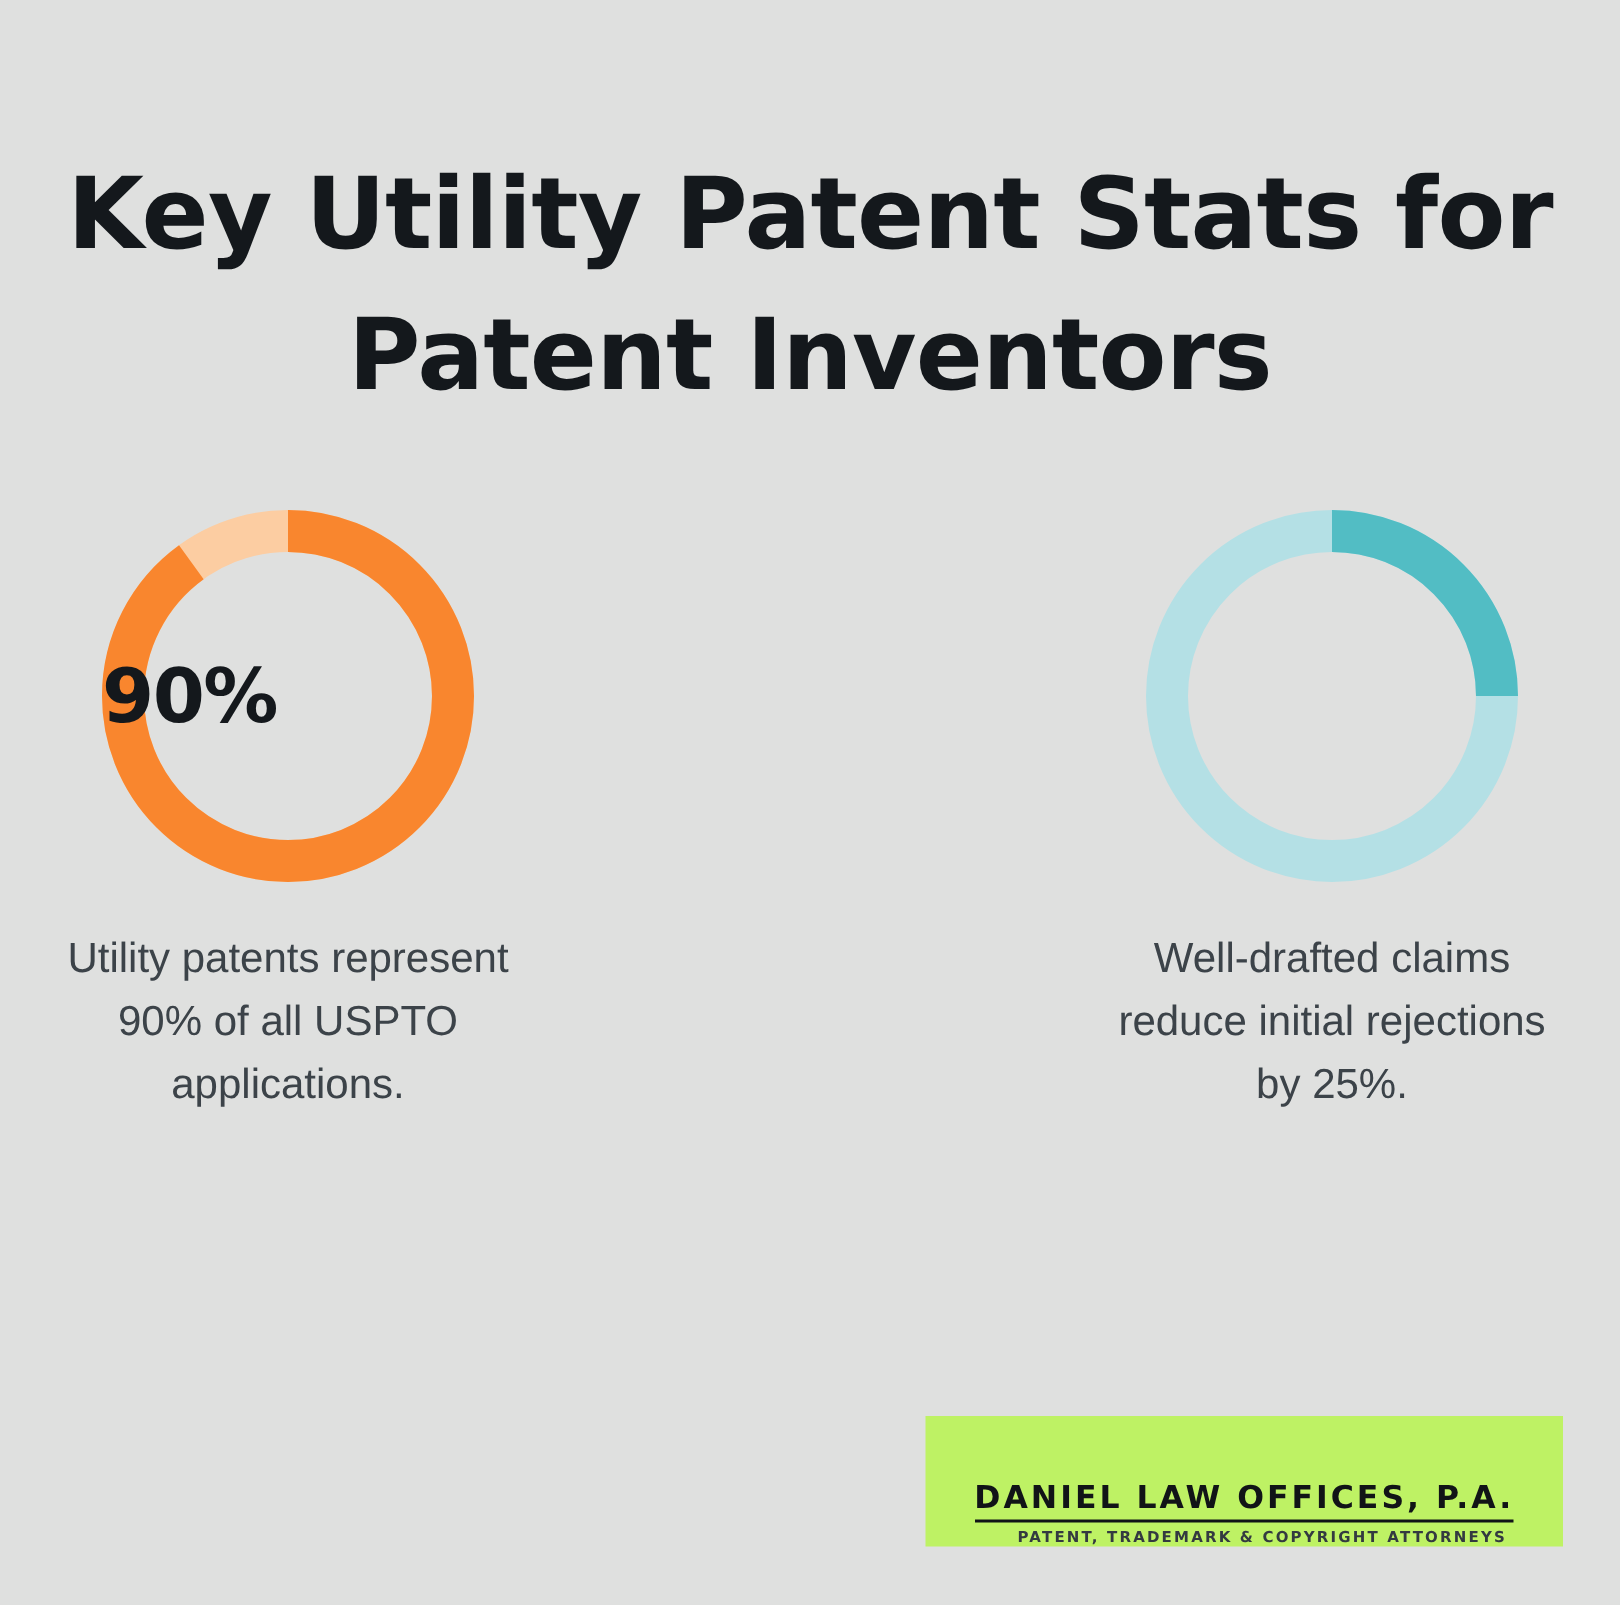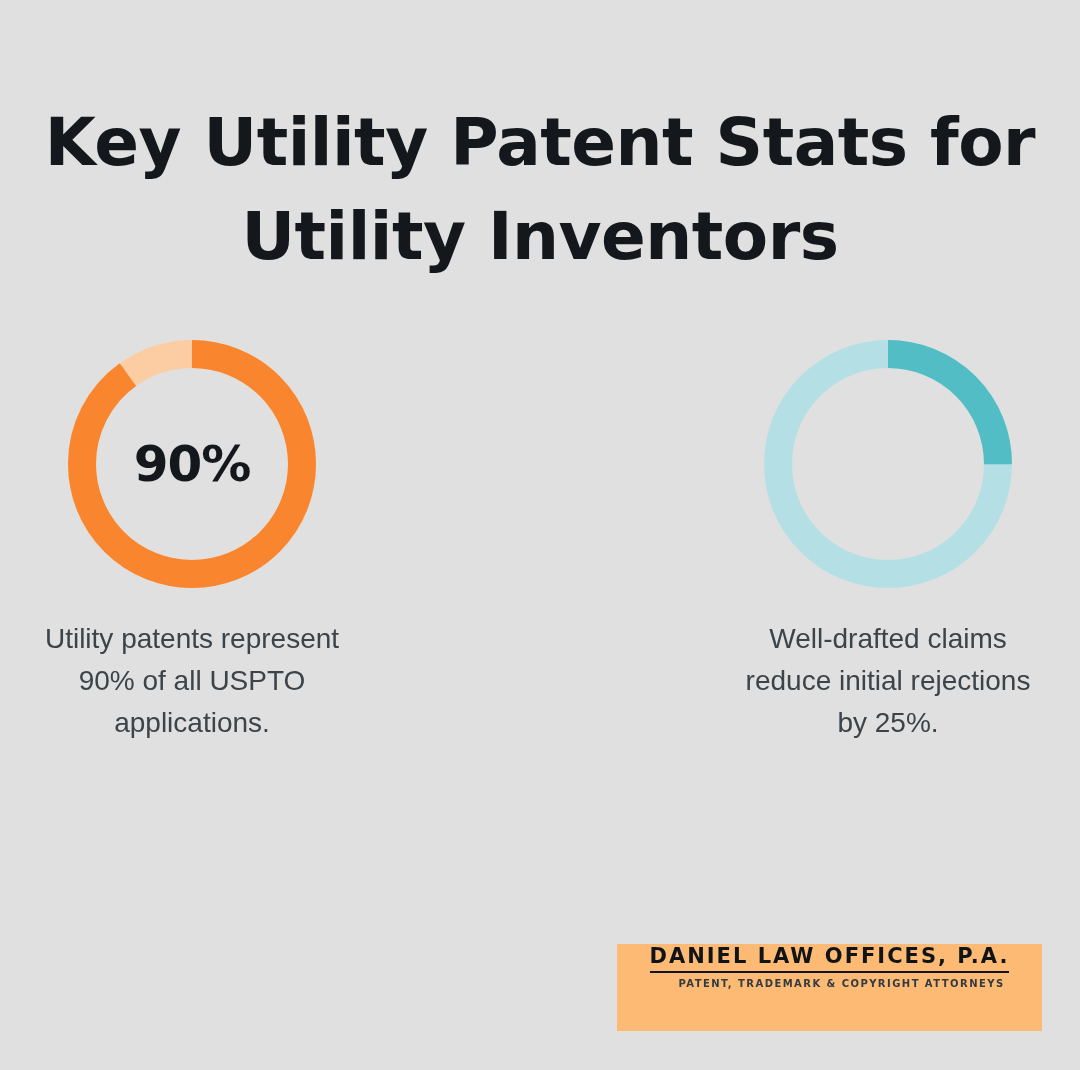--- a/index.html
+++ b/index.html
@@ -59,21 +59,21 @@
     flex-direction: column;
     align-items: center;
   }
 
   .donut-wrap {
     position: relative;
     width: 248px;
     height: 248px;
     display: flex;
     align-items: center;
-    justify-content: center;
+    justify-content: flex-start;
   }
   .donut-svg {
     position: absolute;
     top: 0;
     left: 0;
     width: 248px;
     height: 248px;
   }
   .donut-value {
     position: relative;
@@ -95,25 +95,25 @@
     width: 320px;
   }
 
   
   .logo-box {
     position: absolute;
     left: 617px;
     top: 944px;
     width: 425px;
     height: 87px;
-    background: #fdba74;
+    background: #bef264;
     display: flex;
     flex-direction: column;
     align-items: center;
-    justify-content: flex-start;
+    justify-content: flex-end;
   }
   .logo-name {
     font-family: "DejaVu Sans", sans-serif;
     font-weight: bold;
     font-size: 21px;
     letter-spacing: 2.0px;
     color: #111417;
     white-space: nowrap;
     padding-bottom: 3px;
     border-bottom: 2px solid #111417;
@@ -129,21 +129,21 @@
     margin-left: 24px;
   }
 </style>
 </head>
 <body style="background: rgb(223, 224, 223);">
 
 <div class="infographic">
 
   <div class="title-block">
     <span class="title-line">Key Utility Patent Stats for</span>
-    <span class="title-line">Utility Inventors</span>
+    <span class="title-line">Patent Inventors</span>
   </div>
 
   <div class="stats-row">
 
     <div class="stat-card">
       <div class="donut-wrap">
         <svg class="donut-svg" viewBox="0 0 248 248">
           <circle cx="124" cy="124" r="110" fill="none" stroke="#FCCDA2" stroke-width="28"></circle>
           <circle cx="124" cy="124" r="110" fill="none" stroke="#F9862E" stroke-width="28" stroke-dasharray="622.04 69.12" stroke-dashoffset="0" transform="rotate(-90 124 124)"></circle>
         </svg>

